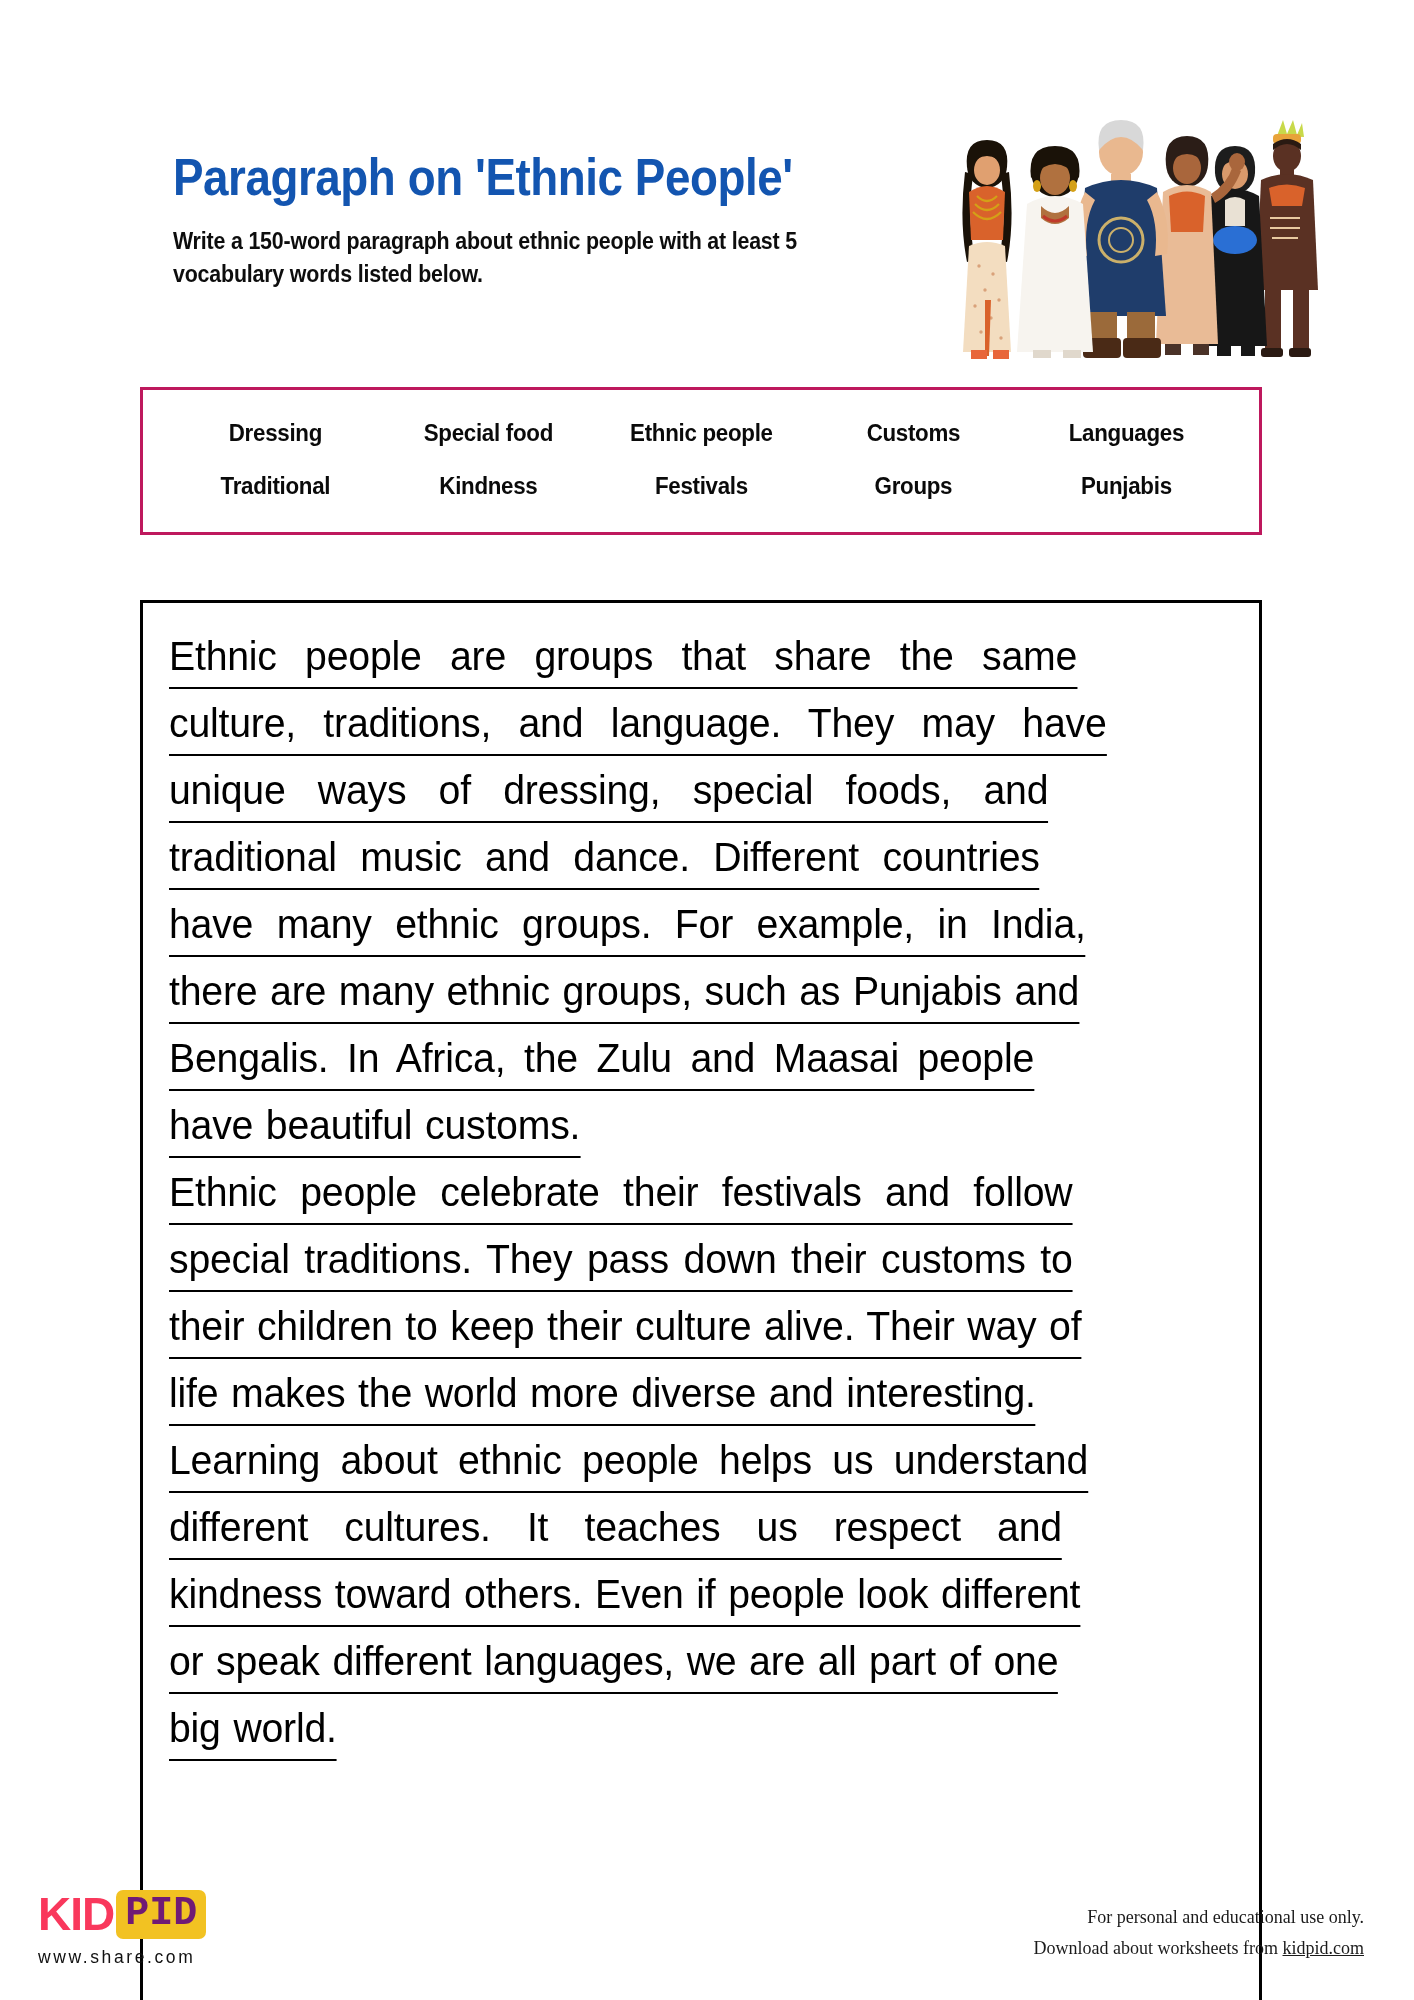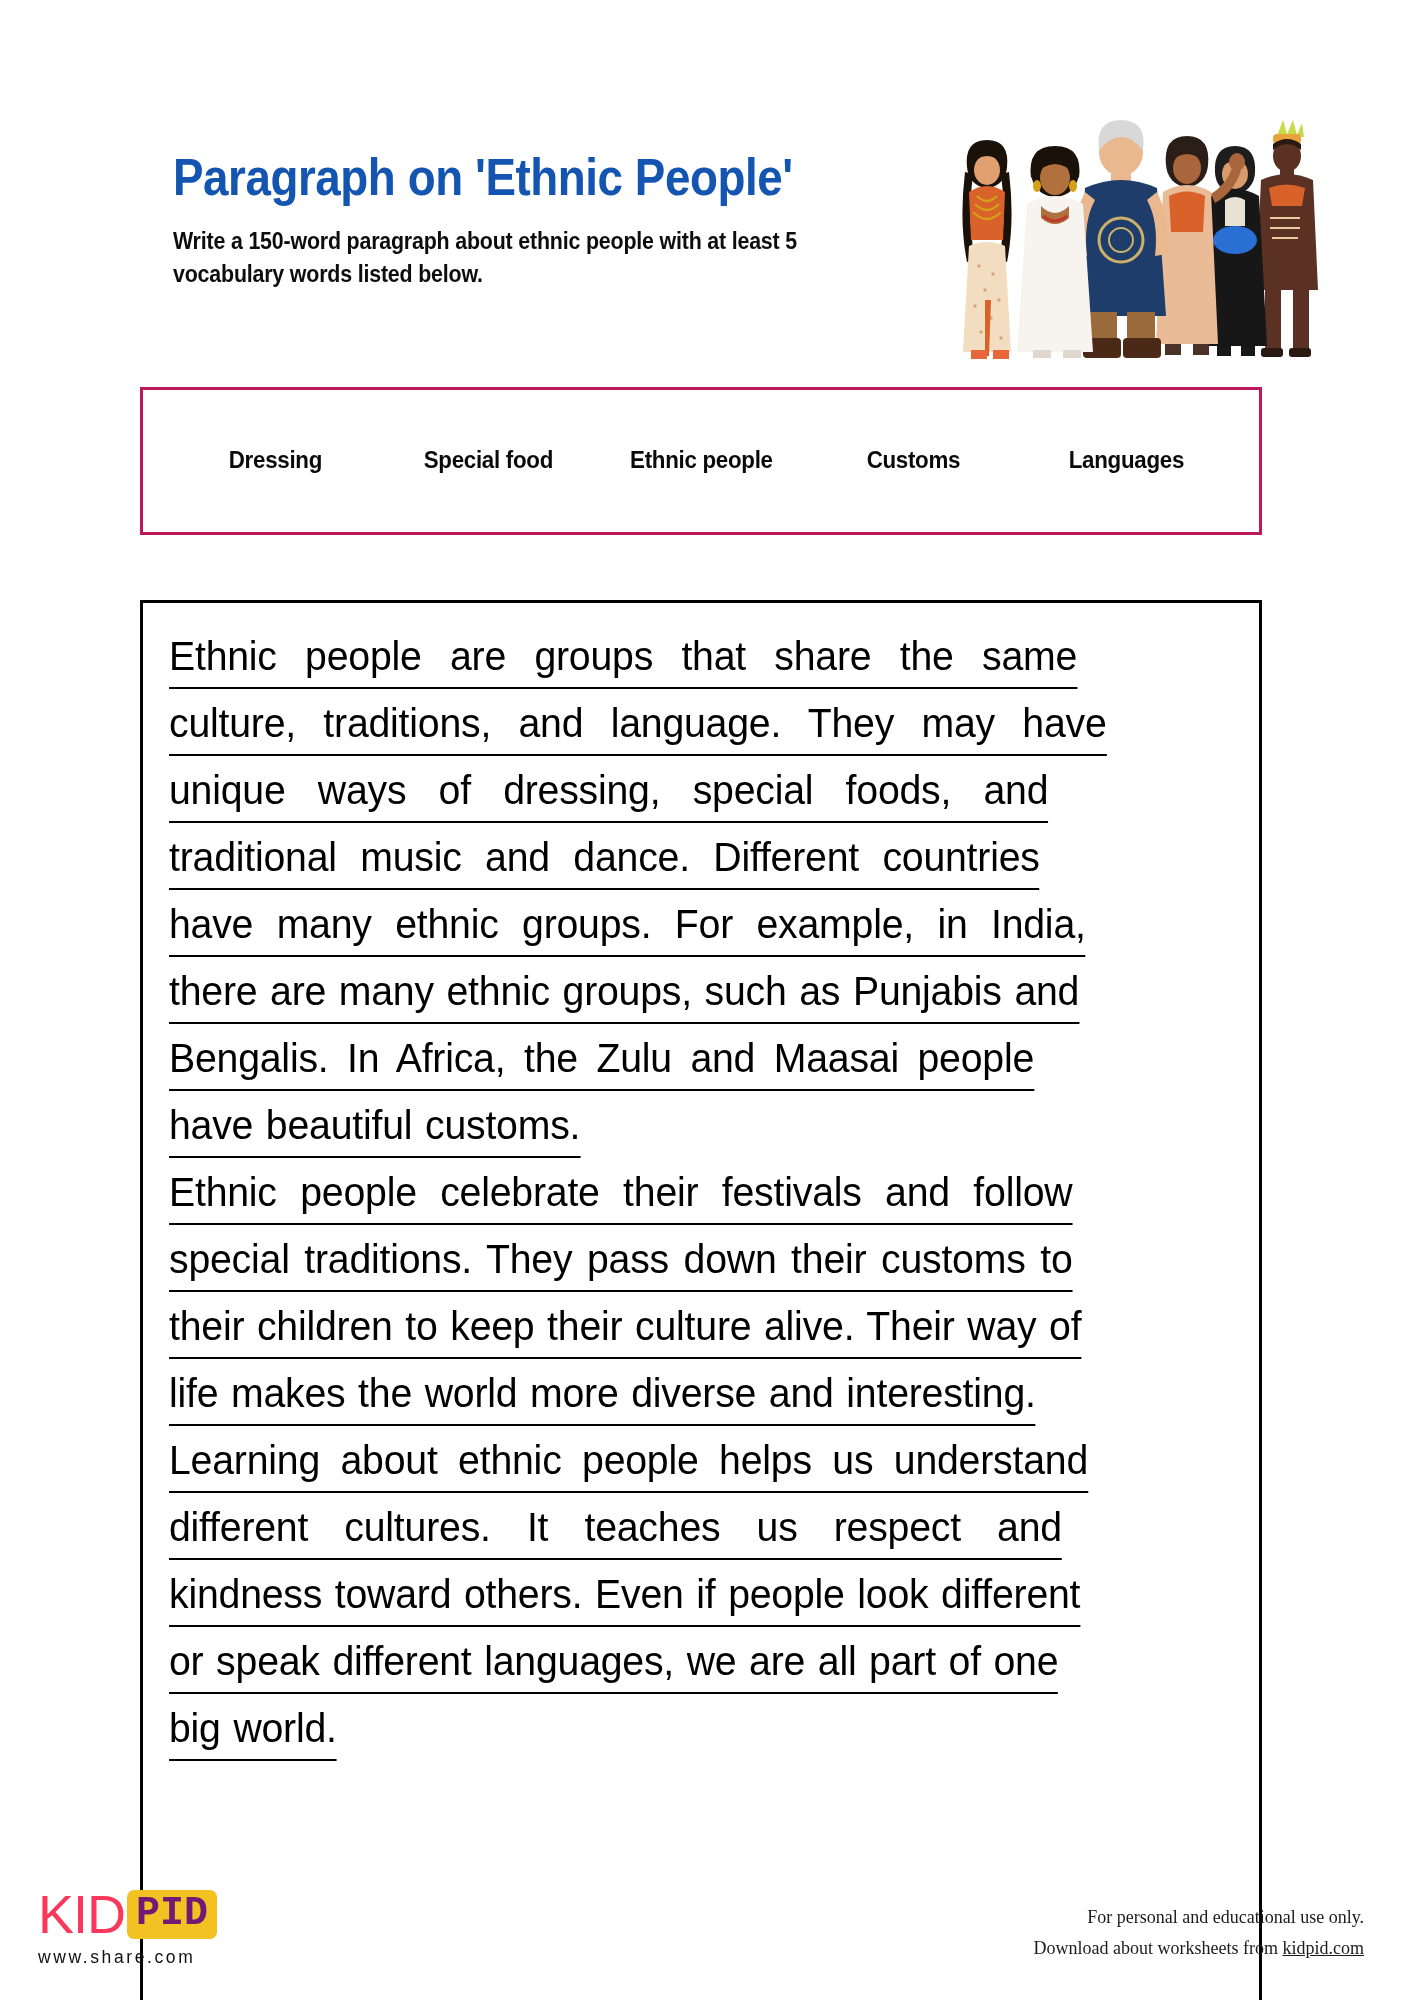--- a/index.html
+++ b/index.html
@@ -111,21 +111,21 @@
   .j14 .txt { word-spacing: 26px; }
   .j15 .txt { word-spacing: 2px; }
   .j16 .txt { word-spacing: 2px; }
   .j17 .txt { word-spacing: 2px; }
 
   
   .footer-logo { position: absolute; left: 38px; top: 1888px; width: 230px; }
   .logo-row { display: flex; align-items: center; height: 52px; }
   .logo-kid {
     font-family: "Liberation Sans", sans-serif;
-    font-weight: 400; font-size: 54px;
+    font-weight: 700; font-size: 46px;
     color: #f9385c; letter-spacing: -1px; line-height: 1;
   }
   .logo-pid-wrap {
     background: #f2c222;
     border-radius: 7px;
     padding: 4px 9px 5px 9px;
     margin-left: 2px;
     display: inline-block;
   }
   .logo-pid {
@@ -265,20 +265,27 @@
   </div>
 
   <div class="vocab-box">
     <div class="vocab-row">
       <div class="vocab-cell">Dressing</div>
       <div class="vocab-cell">Special food</div>
       <div class="vocab-cell">Ethnic people</div>
       <div class="vocab-cell">Customs</div>
       <div class="vocab-cell">Languages</div>
     </div>
+    <div class="vocab-row">
+      <div class="vocab-cell">Traditional</div>
+      <div class="vocab-cell">Kindness</div>
+      <div class="vocab-cell">Festivals</div>
+      <div class="vocab-cell">Groups</div>
+      <div class="vocab-cell">Punjabis</div>
+    </div>
   </div>
 
   <div class="answer-box">
     <div class="ans-line j1"><span class="txt">Ethnic people are groups that share the same</span></div>
     <div class="ans-line j2"><span class="txt">culture, traditions, and language. They may have</span></div>
     <div class="ans-line j3"><span class="txt">unique ways of dressing, special foods, and</span></div>
     <div class="ans-line j4"><span class="txt">traditional music and dance. Different countries</span></div>
     <div class="ans-line j5"><span class="txt">have many ethnic groups. For example, in India,</span></div>
     <div class="ans-line j6"><span class="txt">there are many ethnic groups, such as Punjabis and</span></div>
     <div class="ans-line j7"><span class="txt">Bengalis. In Africa, the Zulu and Maasai people</span></div>

